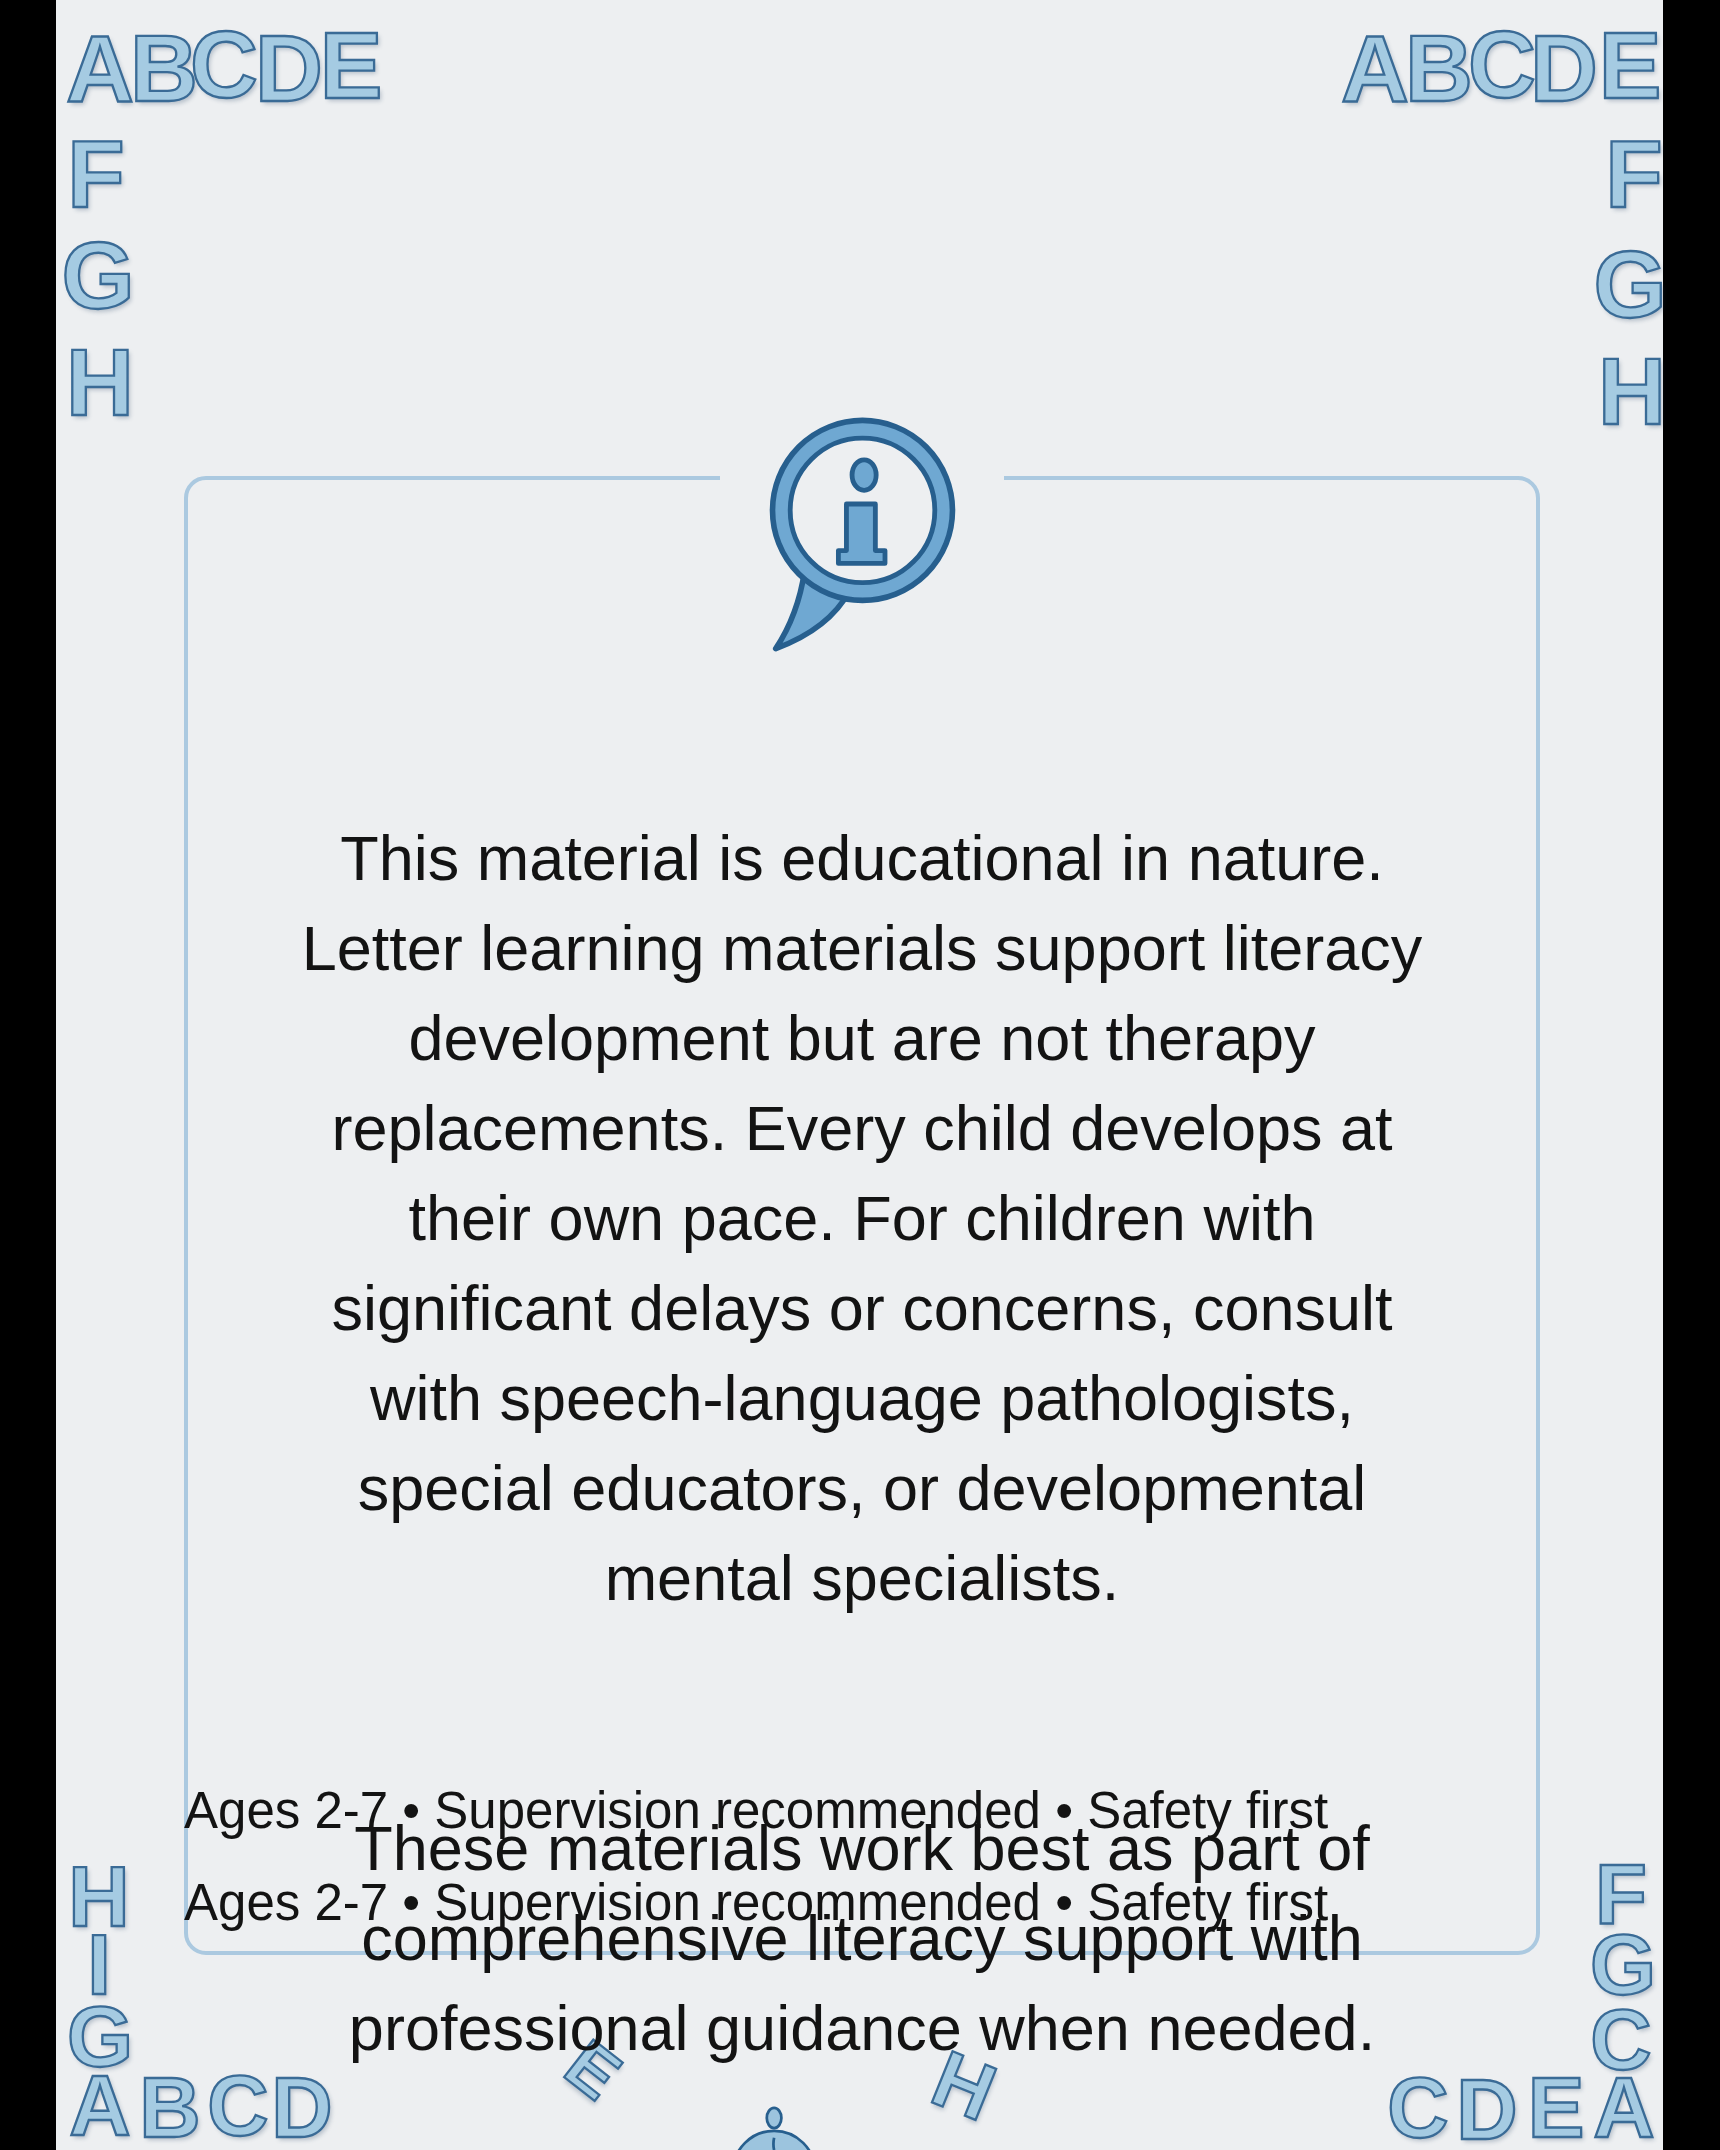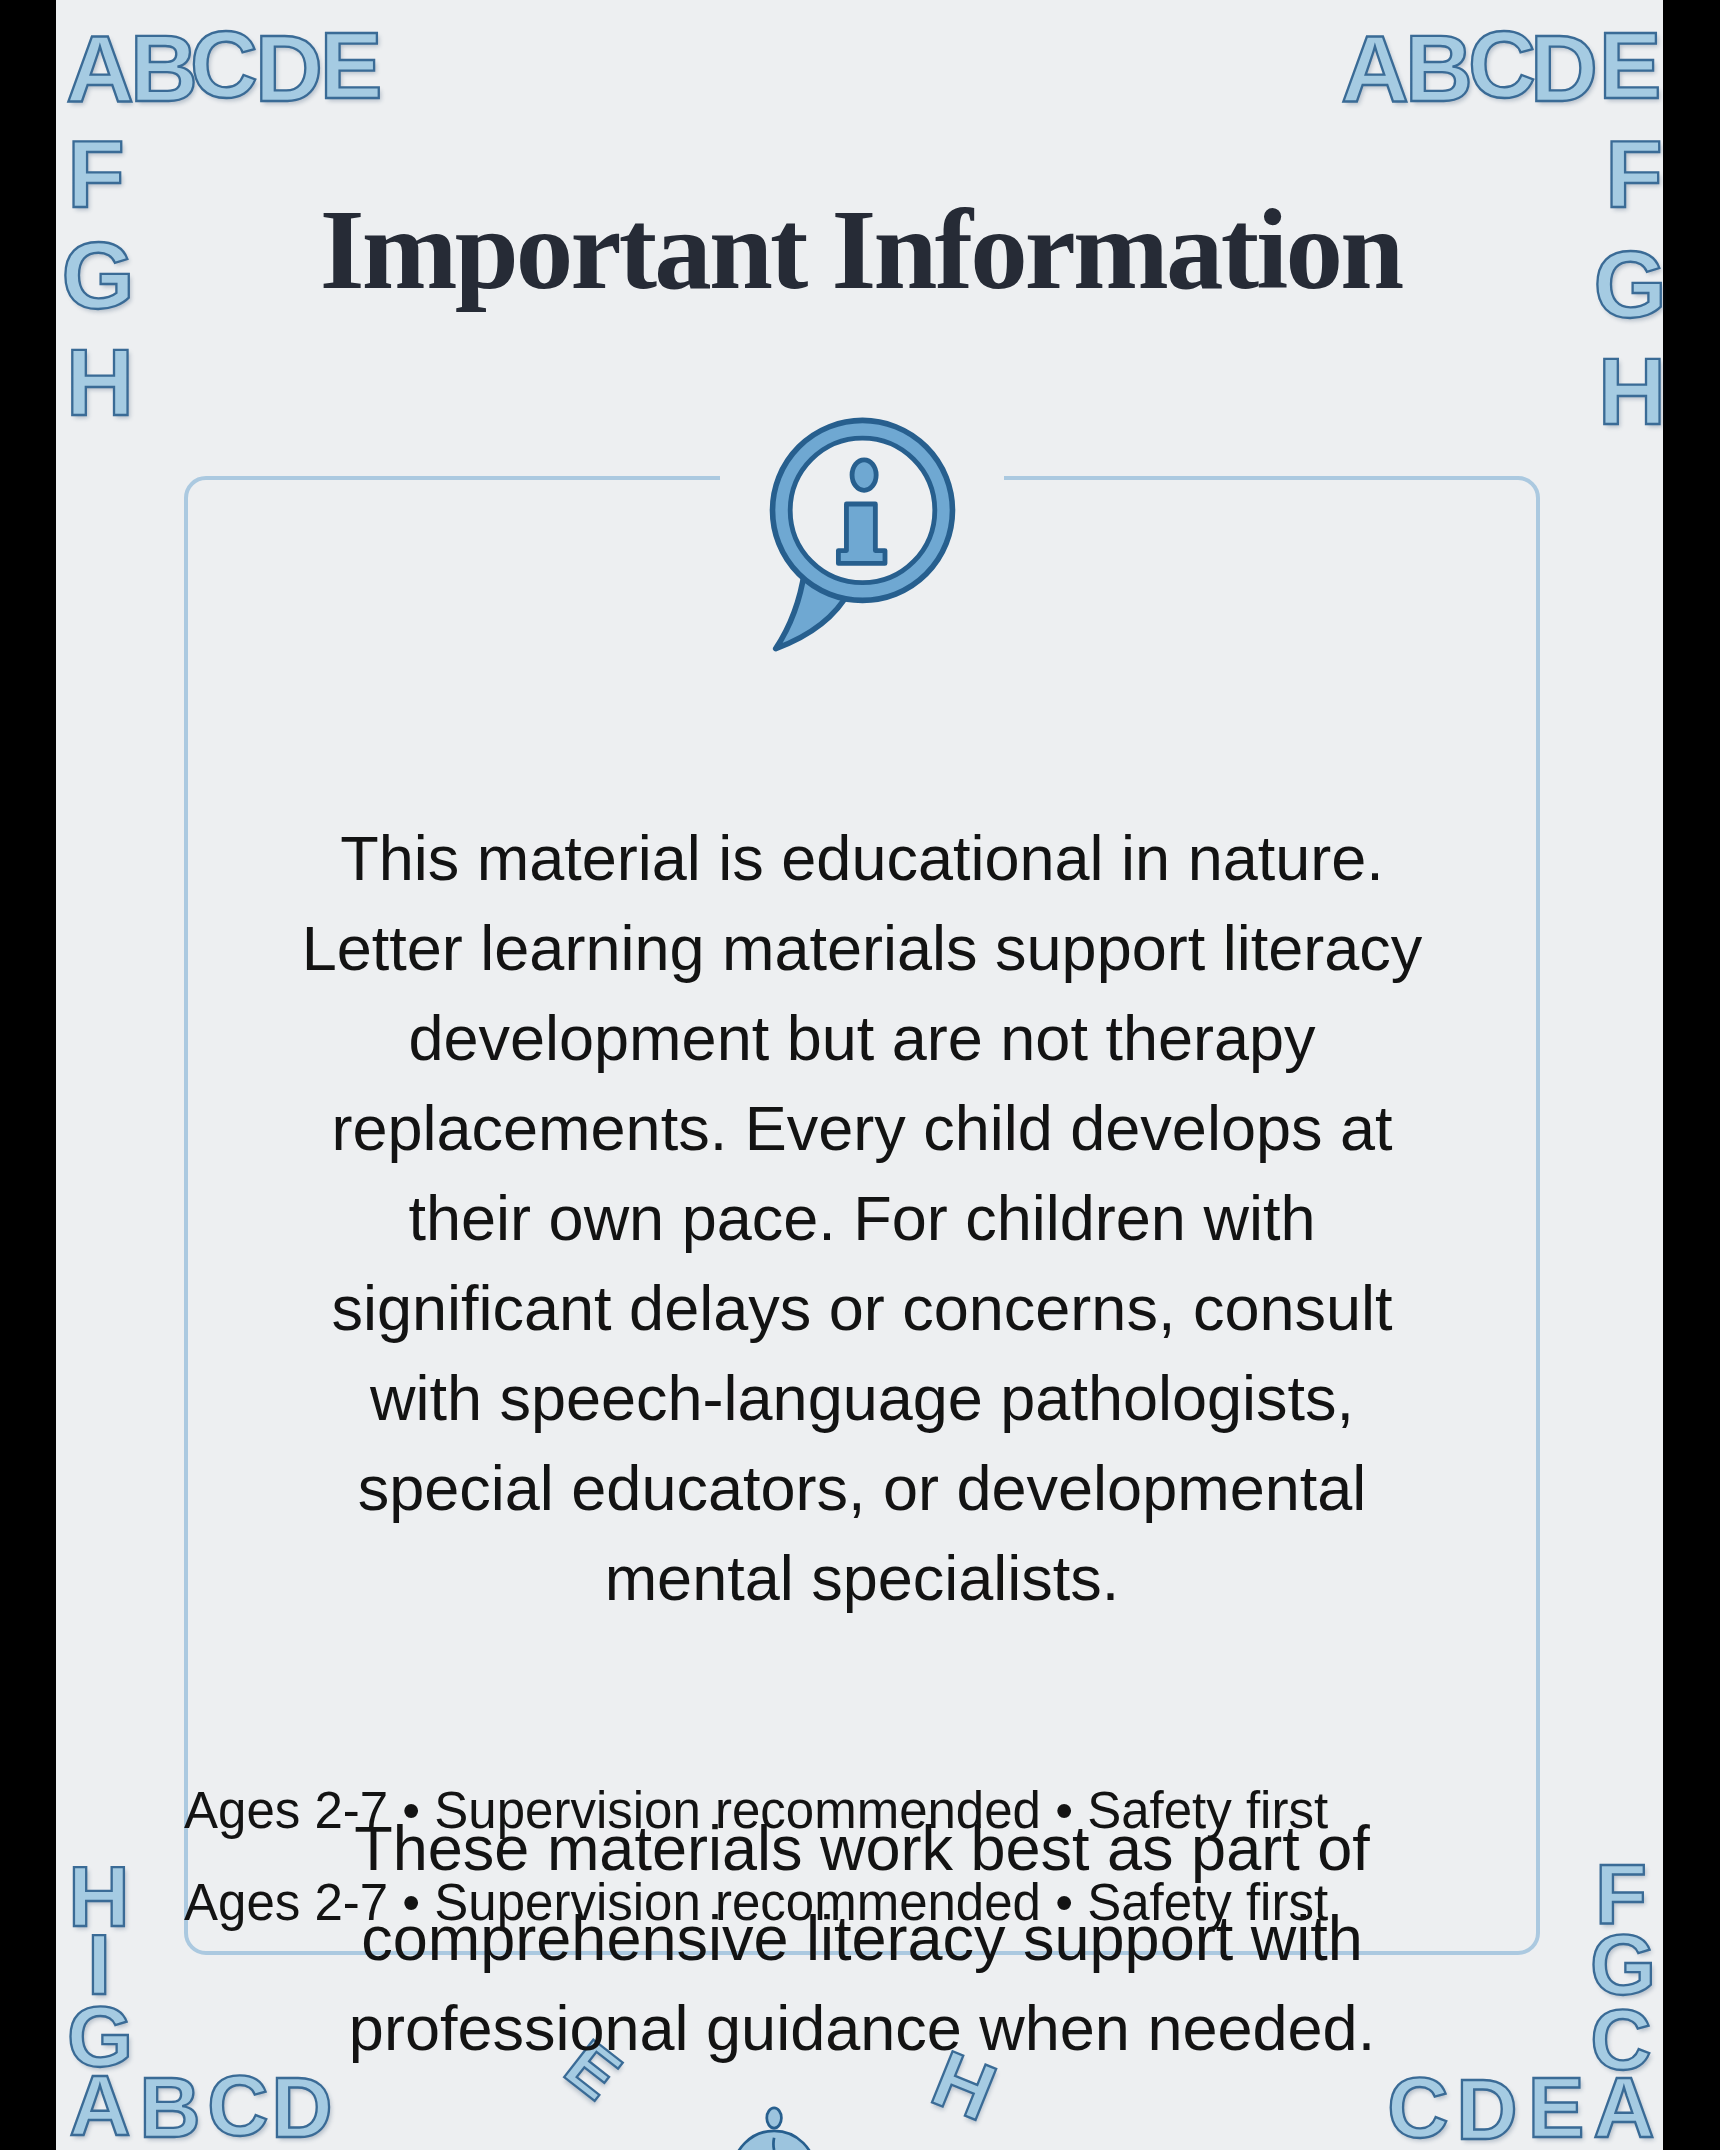--- a/index.html
+++ b/index.html
@@ -37,21 +37,20 @@
   .safety.s2{top:1868px;}
 </style>
 </head>
 <body>
 
 <div class="stage">
   <div class="content-bg"></div>
 
   <div class="overlay">
 
-    <h1 class="title">Important Information</h1>
 
     <div id="letters">
         <span class="letter" style="left: 100px; top: 70px; font-size: 94px; transform: translate(-50%, -50%) rotate(0deg);">A</span>
         <span class="letter" style="left: 164px; top: 69px; font-size: 94px; transform: translate(-50%, -50%) rotate(0deg);">B</span>
         <span class="letter" style="left: 224px; top: 65px; font-size: 94px; transform: translate(-50%, -50%) rotate(0deg);">C</span>
         <span class="letter" style="left: 289px; top: 69px; font-size: 94px; transform: translate(-50%, -50%) rotate(0deg);">D</span>
         <span class="letter" style="left: 351px; top: 66px; font-size: 94px; transform: translate(-50%, -50%) rotate(0deg);">E</span>
         <span class="letter" style="left: 96px; top: 175px; font-size: 94px; transform: translate(-50%, -50%) rotate(0deg);">F</span>
         <span class="letter" style="left: 98px; top: 276px; font-size: 94px; transform: translate(-50%, -50%) rotate(0deg);">G</span>
         <span class="letter" style="left: 100px; top: 383px; font-size: 94px; transform: translate(-50%, -50%) rotate(0deg);">H</span>

